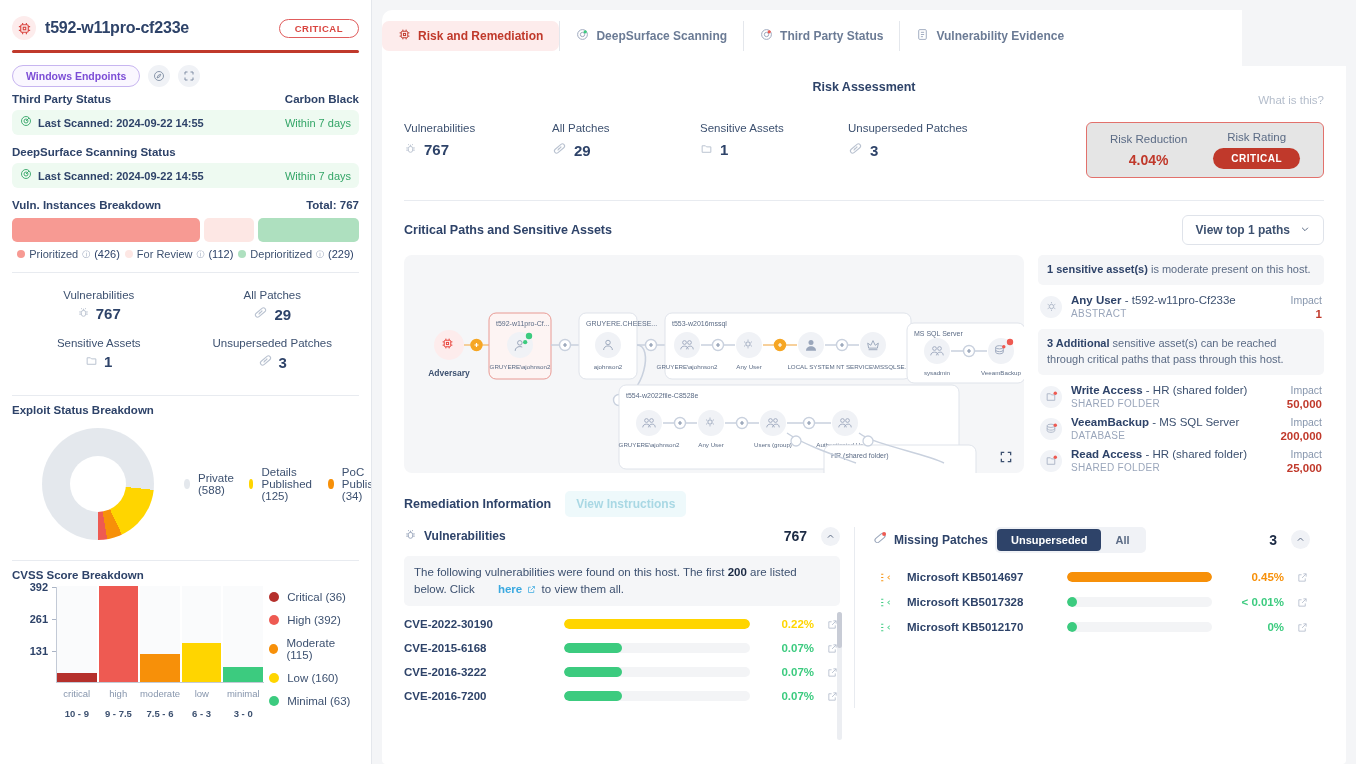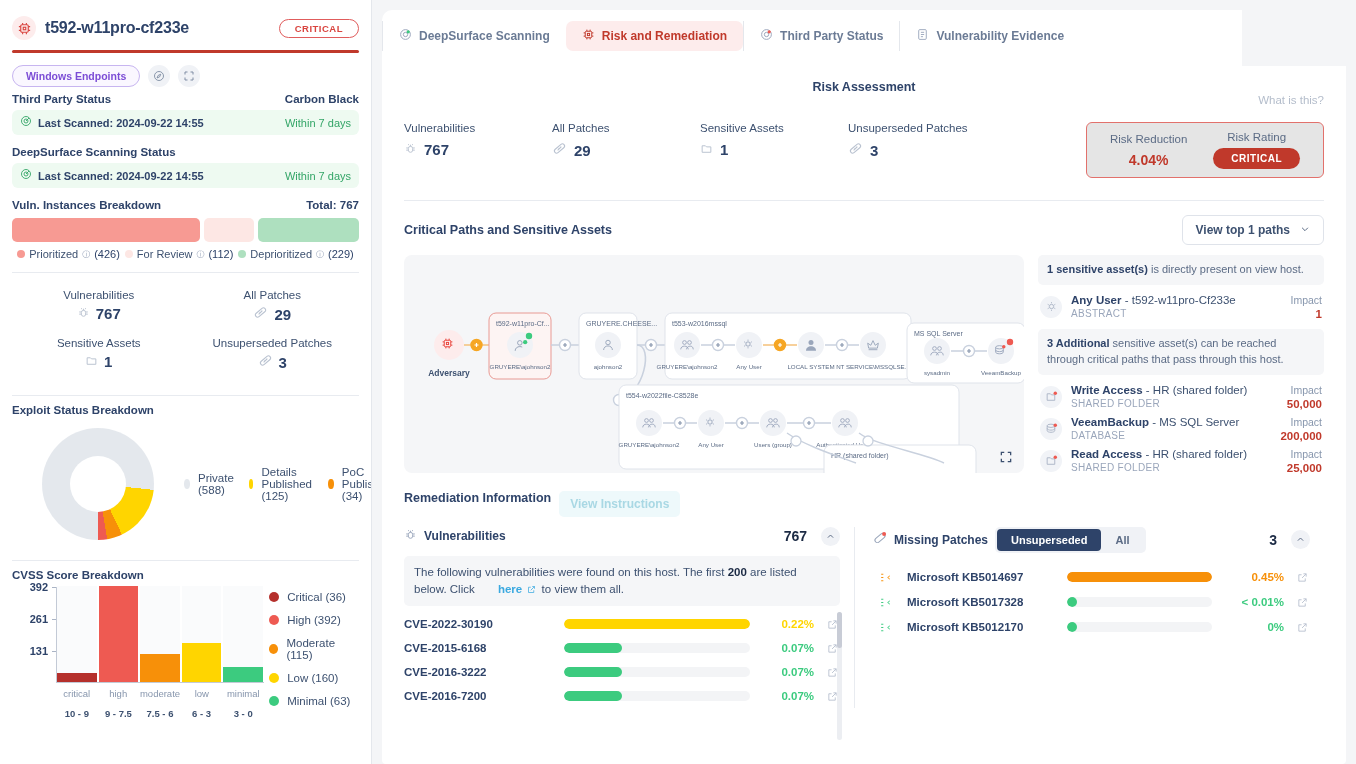--- a/index.html
+++ b/index.html
@@ -154,21 +154,21 @@
   .asset-ico { width:22px;height:22px;border-radius:50%;background:#f1f3f7;flex:0 0 auto;
     display:flex;align-items:center;justify-content:center; position:relative;}
   .asset-main { flex:1; min-width:0;}
   .asset-t { font-size:11.5px; color:#3d5170; white-space:nowrap; overflow:hidden; text-overflow:ellipsis;}
   .asset-t b{color:#2e4369;}
   .asset-s { font-size:10px; color:#9aa6bb; margin-top:2px; letter-spacing:.3px;}
   .asset-imp { text-align:right; flex:0 0 auto;}
   .asset-imp .l { font-size:10.5px; color:#8796ad;}
   .asset-imp .v { font-size:11.5px; font-weight:bold; color:#c0392b; margin-top:2px;}
 
-  .rem-head { display:flex; align-items:flex-start; gap:8px; padding:14px 0 0 0;}
+  .rem-head { display:flex; align-items:center; gap:14px; padding:14px 0 0 0;}
   .rem-head h3{font-size:12.5px;font-weight:bold;color:#2e4369;}
   .view-instr { background:#eef9fb; color:#a9d8e4; border-radius:5px; padding:6px 11px; font-size:12px; font-weight:bold;}
 
   .rem-cols { display:flex; gap:0; padding:10px 0 0 0; }
   .rem-col { width:450px; padding-right:14px; }
   .rem-col.right { border-left:1px solid #e8ebf0; padding-left:18px; width:470px;}
   .rc-head { display:flex; align-items:center; gap:7px; }
   .rc-head .t { font-size:12px; font-weight:bold; color:#2e4369;}
   .rc-count { margin-left:auto; font-size:14px; font-weight:bold; color:#1b2a44;}
   .chev { width:19px;height:19px;border-radius:50%;background:#f0f2f6;
@@ -424,35 +424,35 @@
           <div class="itm">
             <i class="dot10" style="background:#3ccb7f"></i>
             <span>Minimal (63)</span>
           </div>
         </div>
     </div>
   </div>
 
   <div class="main">
     <div class="tabs" id="tabs">
+        <div class="tab active">
+          <span><svg width="13" height="13" viewBox="0 0 24 24" fill="none" stroke="#c0392b" stroke-width="1.8">
+              <rect x="6" y="6" width="12" height="12" rx="2"></rect>
+              <rect x="10" y="10" width="4" height="4"></rect>
+              <path d="M9 3v3M15 3v3M9 18v3M15 18v3M3 9h3M3 15h3M18 9h3M18 15h3"></path>
+            </svg></span>
+          <span>Risk and Remediation</span>
+        </div>
         <div class="tab sep">
           <span><svg width="13" height="13" viewBox="0 0 24 24" fill="none" stroke="#9aa6bb" stroke-width="1.8">
               <circle cx="12" cy="12" r="9"></circle>
               <circle cx="12" cy="12" r="4"></circle>
               <circle cx="17" cy="7" r="3" fill="#3ccb7f" stroke="none"></circle>
             </svg></span>
           <span>DeepSurface Scanning</span>
-        </div>
-        <div class="tab active">
-          <span><svg width="13" height="13" viewBox="0 0 24 24" fill="none" stroke="#c0392b" stroke-width="1.8">
-              <rect x="6" y="6" width="12" height="12" rx="2"></rect>
-              <rect x="10" y="10" width="4" height="4"></rect>
-              <path d="M9 3v3M15 3v3M9 18v3M15 18v3M3 9h3M3 15h3M18 9h3M18 15h3"></path>
-            </svg></span>
-          <span>Risk and Remediation</span>
         </div>
         <div class="tab sep">
           <span><svg width="13" height="13" viewBox="0 0 24 24" fill="none" stroke="#9aa6bb" stroke-width="1.8">
               <circle cx="12" cy="12" r="9"></circle>
               <circle cx="12" cy="12" r="4"></circle>
               <circle cx="17" cy="7" r="3" fill="#ee5a52" stroke="none"></circle>
             </svg></span>
           <span>Third Party Status</span>
         </div>
         <div class="tab sep">
@@ -711,21 +711,21 @@
               <circle cx="464" cy="186" r="5" fill="#fff" stroke="#c9d1de" stroke-width="1.3"></circle>
             </svg>
           <span class="fs-btn">
             <svg width="14" height="14" viewBox="0 0 24 24" fill="none" stroke="#3d5170" stroke-width="2.2">
               <path d="M4 9V4h5M20 9V4h-5M4 15v5h5M20 15v5h-5"></path>
             </svg>
           </span>
         </div>
         <div class="assets">
           <div class="asset-note">
-            <b>1 sensitive asset(s)</b><span> is directly present on view host.</span>
+            <b>1 sensitive asset(s)</b><span> is moderate present on this host.</span>
           </div>
           <div id="direct-assets">
               <div class="asset-row">
                 <span class="asset-ico">
                   <svg width="13" height="13" viewBox="0 0 24 24" fill="none" stroke="#aab4c5" stroke-width="1.7">
                     <circle cx="12" cy="12" r="4"></circle>
                     <path d="M12 4v2M12 18v2M5 8l2 1M17 15l2 1M5 16l2-1M17 9l2-1"></path>
                   </svg>
                 </span>
                 <div class="asset-main">

